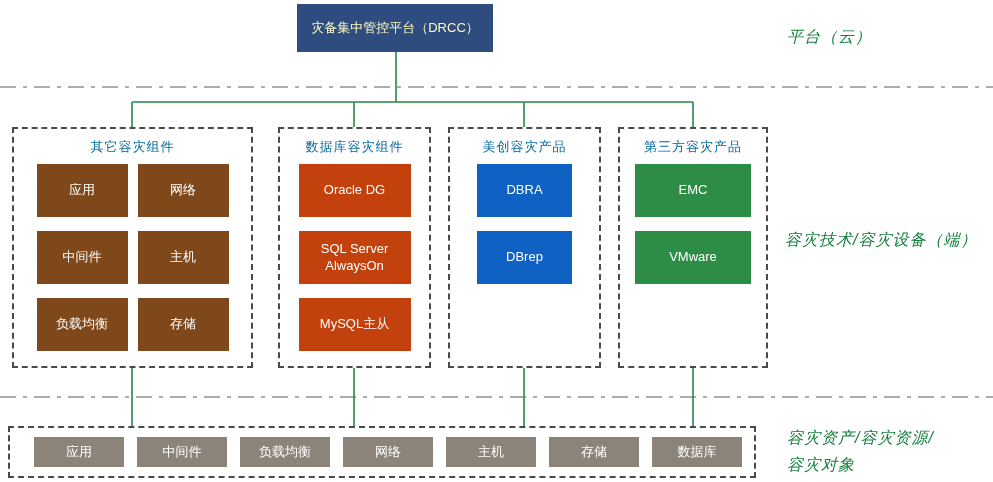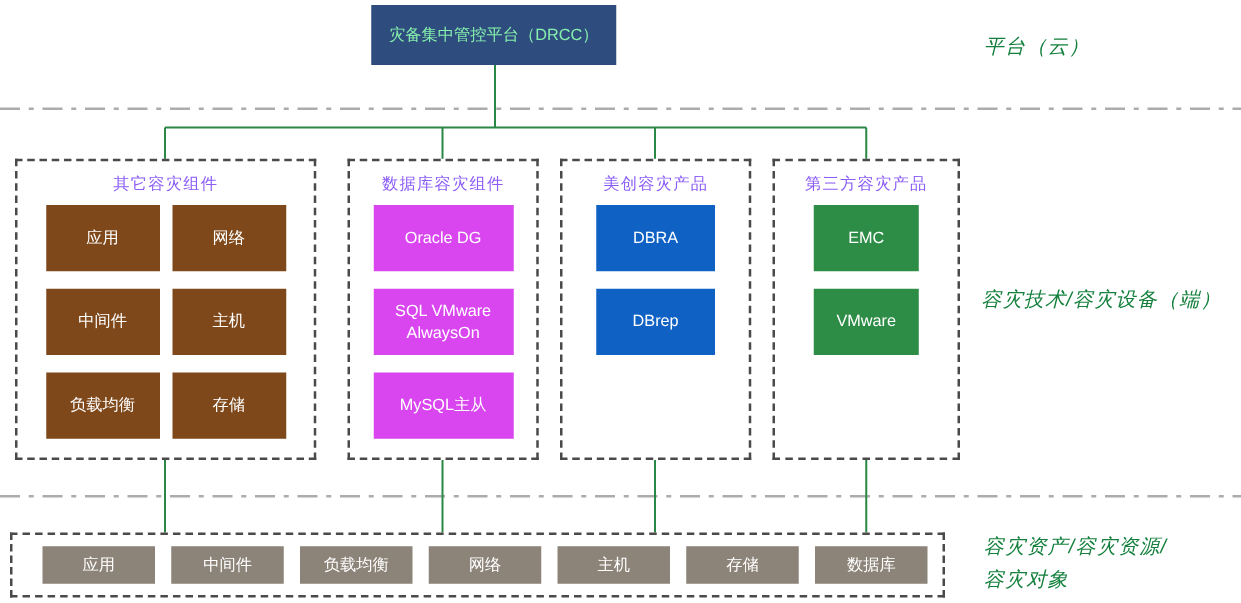--- a/index.html
+++ b/index.html
@@ -5,51 +5,51 @@
   html,body{margin:0;padding:0;background:#ffffff;}
   .canvas{
     position:relative;width:993px;height:482px;background:#ffffff;overflow:hidden;
     font-family:"Liberation Sans","DejaVu Sans",sans-serif;
   }
   .lines{position:absolute;left:0;top:0;width:993px;height:482px;pointer-events:none;}
 
   
   .root-box{
     position:absolute;left:297px;top:4px;width:196px;height:48px;
-    background:#2E4D7E;color:#86efac;font-size:13px;
+    background:#2E4D7E;color:#fef9c3;font-size:13px;
     display:flex;align-items:center;justify-content:center;text-align:center;
   }
 
   
   .group{
     position:absolute;top:127px;height:241px;border:2px dashed #4a4a4a;
     box-sizing:border-box;display:flex;flex-direction:column;align-items:center;
   }
   .g1{left:12px;width:241px;}
   .g2{left:278px;width:153px;}
   .g3{left:448px;width:153px;}
   .g4{left:618px;width:150px;}
   .group-title{
-    margin-top:9px;font-size:13px;color:#8b5cf6;letter-spacing:1px;white-space:nowrap;
+    margin-top:9px;font-size:13px;color:#0369a1;letter-spacing:1px;white-space:nowrap;
   }
   .grid{
     margin-top:8px;display:grid;row-gap:14px;column-gap:10px;justify-content:center;
   }
   .grid.one{grid-template-columns:auto;}
   .grid.two{grid-template-columns:auto auto;}
   .cell{
     height:53px;display:flex;align-items:center;justify-content:center;
     color:#ffffff;font-size:13px;text-align:center;line-height:1.25;
   }
   .g1 .cell{width:91px;}
   .g2 .cell{width:112px;}
   .g3 .cell{width:95px;}
-  .g4 .cell{width:84px;}
+  .g4 .cell{width:116px;}
   .c-brown{background:#7E481A;}
-  .c-orange{background:#d946ef;}
+  .c-orange{background:#c2410c;}
   .c-blue{background:#0F62C4;}
   .c-green{background:#2D8C46;}
 
   
   .bottom-box{
     position:absolute;left:8px;top:426px;width:748px;height:52px;
     border:2px dashed #4a4a4a;box-sizing:border-box;
     display:flex;align-items:center;gap:13px;padding-left:24px;
   }
   .res{
@@ -90,21 +90,21 @@
       <div class="cell c-brown">主机</div>
       <div class="cell c-brown">负载均衡</div>
       <div class="cell c-brown">存储</div>
     </div>
   </div>
 
   <div class="group g2">
     <div class="group-title">数据库容灾组件</div>
     <div class="grid one">
       <div class="cell c-orange">Oracle DG</div>
-      <div class="cell c-orange">SQL VMware AlwaysOn</div>
+      <div class="cell c-orange">SQL Server AlwaysOn</div>
       <div class="cell c-orange">MySQL主从</div>
     </div>
   </div>
 
   <div class="group g3">
     <div class="group-title">美创容灾产品</div>
     <div class="grid one">
       <div class="cell c-blue">DBRA</div>
       <div class="cell c-blue">DBrep</div>
     </div>

